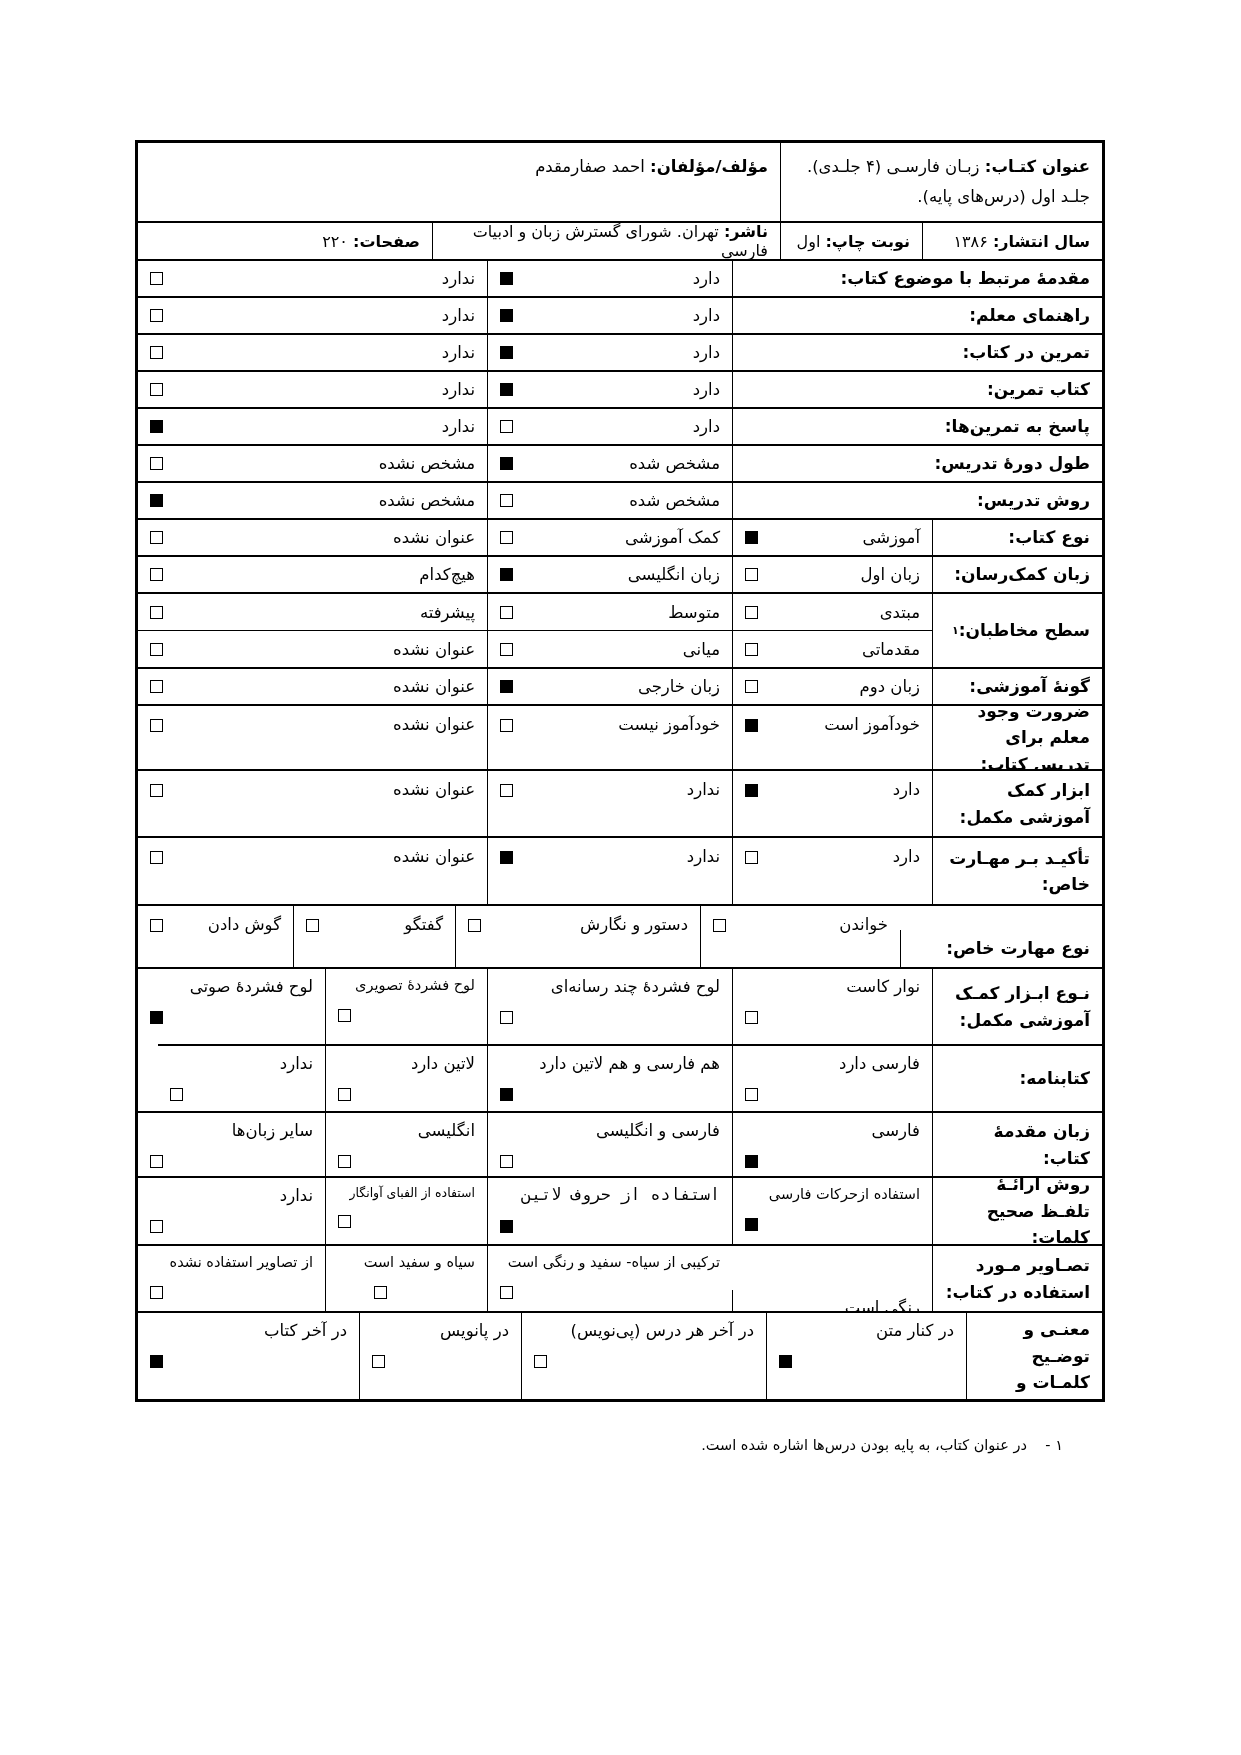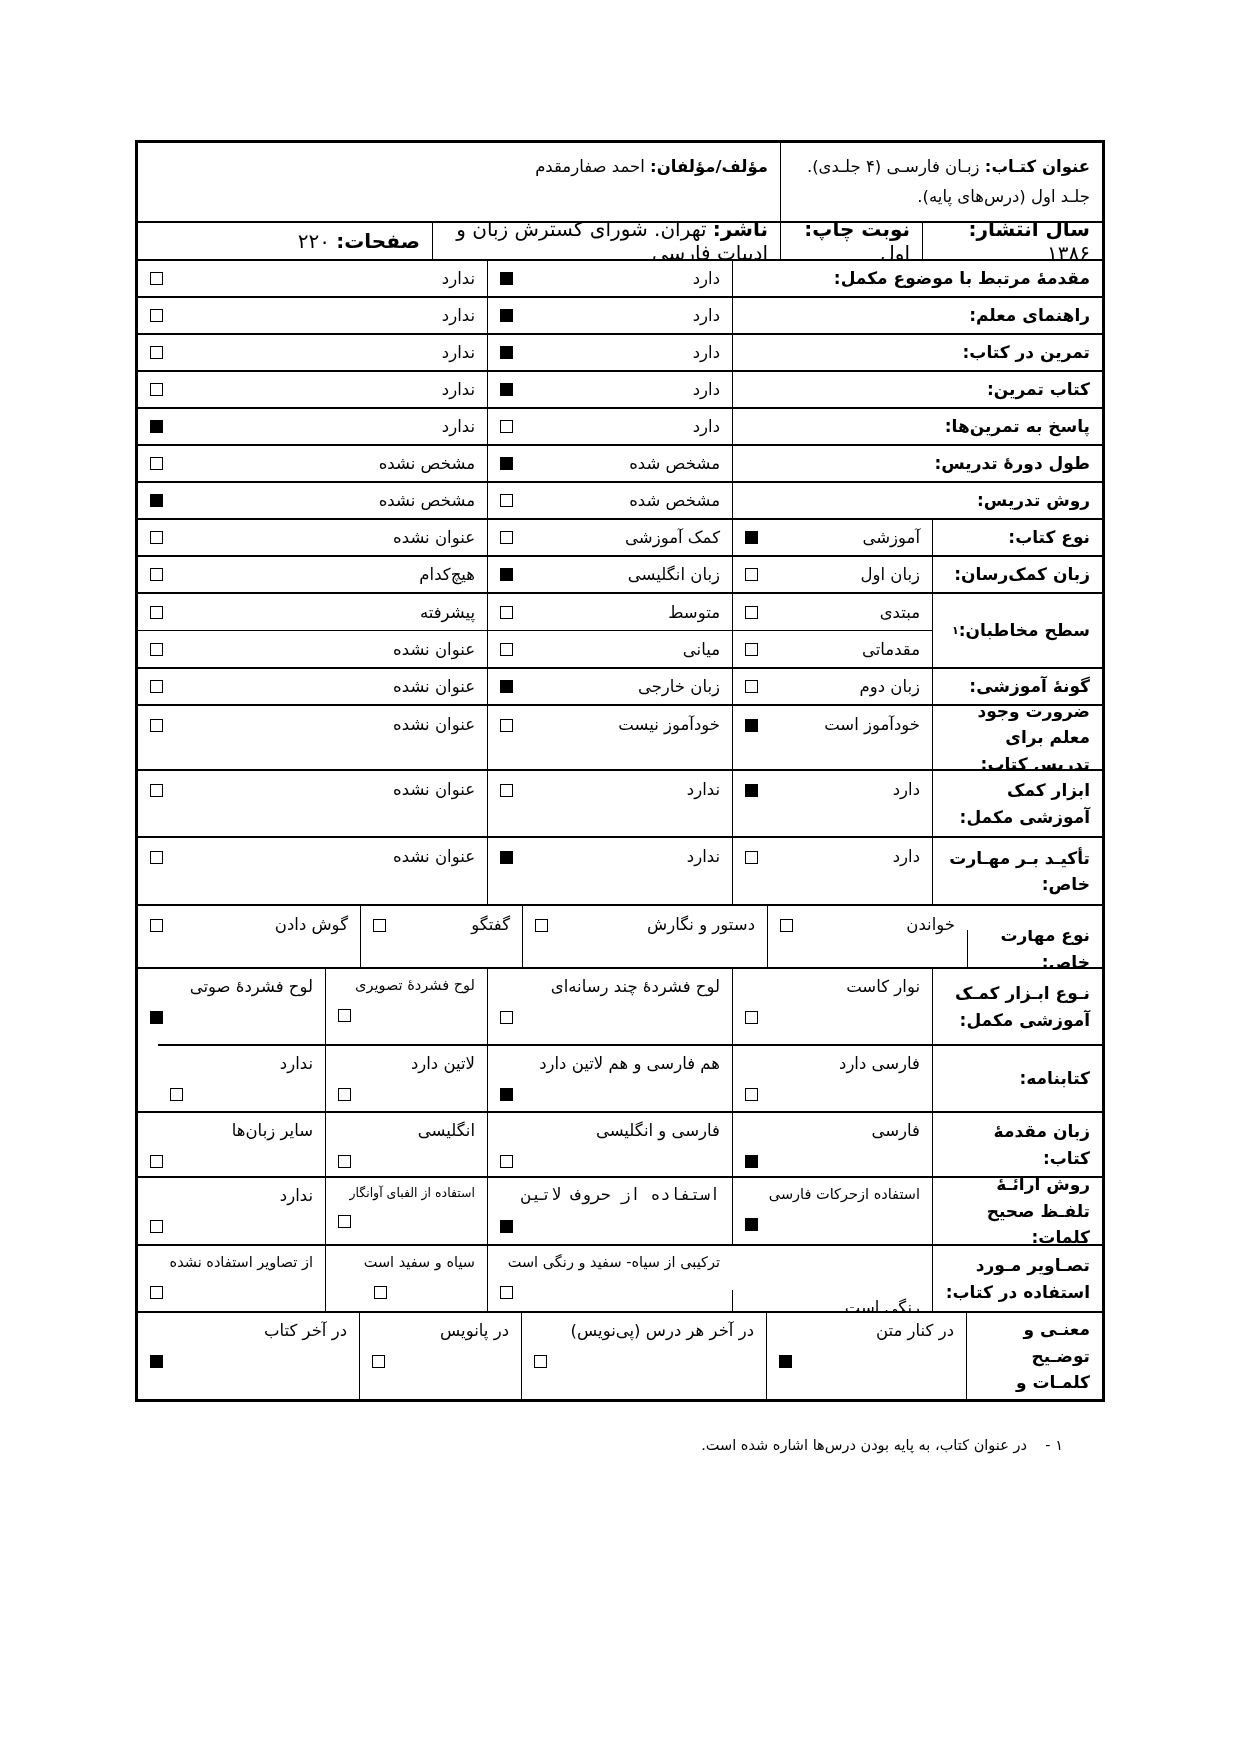--- a/index.html
+++ b/index.html
@@ -14,21 +14,21 @@
   }
   .trow{display:flex;border-top:2px solid #000;box-sizing:border-box;align-items:stretch;}
   .row1{border-top:none;}
   .cell{
     box-sizing:border-box;border-left:1.5px solid #000;
     padding:0 12px;overflow:hidden;flex:0 0 auto;
   }
   .trow > .cell:last-child, .subrow > .cell:last-child{border-left:none;}
   
   .h-cell{display:flex;align-items:flex-start;padding-top:9px;font-size:16.5px;line-height:1.8;}
-  .row2 .cell{display:flex;align-items:center;padding-top:0;font-size:20px;}
+  .row2 .cell{display:flex;align-items:center;padding-top:0;font-size:16px;}
   .center-cell{justify-content:center;}
   .b{font-weight:bold;}
   .h-text{text-align:right;}
   
   .label-cell{
     display:flex;align-items:center;justify-content:flex-start;
     font-weight:bold;font-size:17px;line-height:1.55;padding:3px 12px;text-align:right;
   }
   .label-cell sup{font-size:11px;font-weight:bold;}
   
@@ -81,21 +81,21 @@
         <div class="h-text"><span class="b">ناشر:</span> <span>تهران. شورای گسترش زبان و ادبیات فارسی</span></div>
       </div>
       <div class="cell" style="flex:1 1 auto">
         <div class="h-text"><span class="b">صفحات:</span> <span>۲۲۰</span></div>
       </div>
     </div>
 
     <div id="rows-host">
         <div class="trow" style="height: 37px;">
           <div class="cell label-cell" style="width: 370px;">
-            <span>مقدمهٔ مرتبط با موضوع مکمل:</span>
+            <span>مقدمهٔ مرتبط با موضوع کتاب:</span>
           </div>
           <div class="cell opt-cell inline" style="width: 245px;">
             <span class="opt-text">دارد</span>
             <div class="cb filled"></div>
           </div>
           <div class="cell opt-cell inline" style="flex: 1 1 auto;">
             <span class="opt-text">ندارد</span>
             <div class="cb empty"></div>
           </div>
         </div>
@@ -309,21 +309,21 @@
           <div class="cell opt-cell inline top" style="width: 245px;">
             <span class="opt-text">ندارد</span>
             <div class="cb filled"></div>
           </div>
           <div class="cell opt-cell inline top" style="flex: 1 1 auto;">
             <span class="opt-text">عنوان نشده</span>
             <div class="cb empty"></div>
           </div>
         </div>
         <div class="trow" style="height: 63px;">
-          <div class="cell label-cell" style="width: 135px; margin-top: 24px;">
+          <div class="cell label-cell" style="width: 202px; margin-top: 24px;">
             <span>نوع مهارت خاص:</span>
           </div>
           <div class="cell opt-cell inline top" style="width: 200px;">
             <span class="opt-text">خواندن</span>
             <div class="cb empty"></div>
           </div>
           <div class="cell opt-cell inline top" style="width: 245px;">
             <span class="opt-text">دستور و نگارش</span>
             <div class="cb empty"></div>
           </div>

